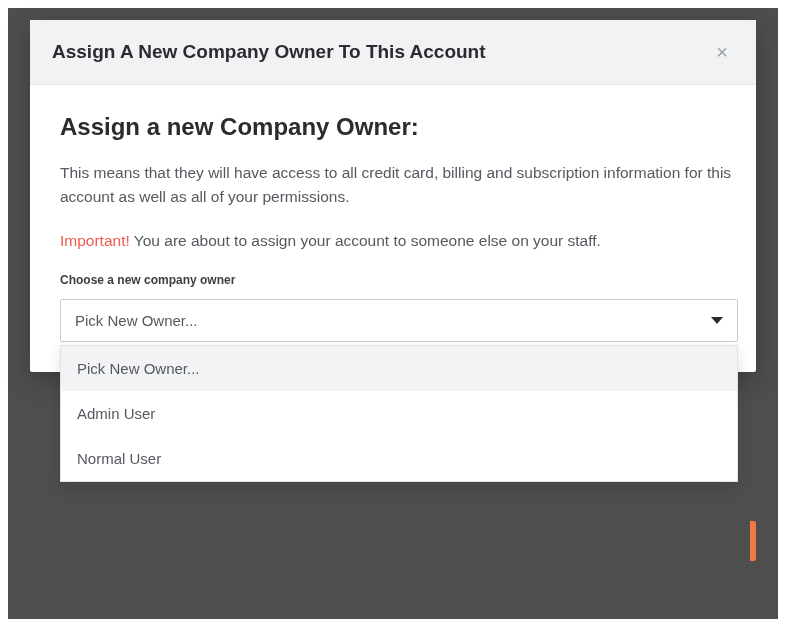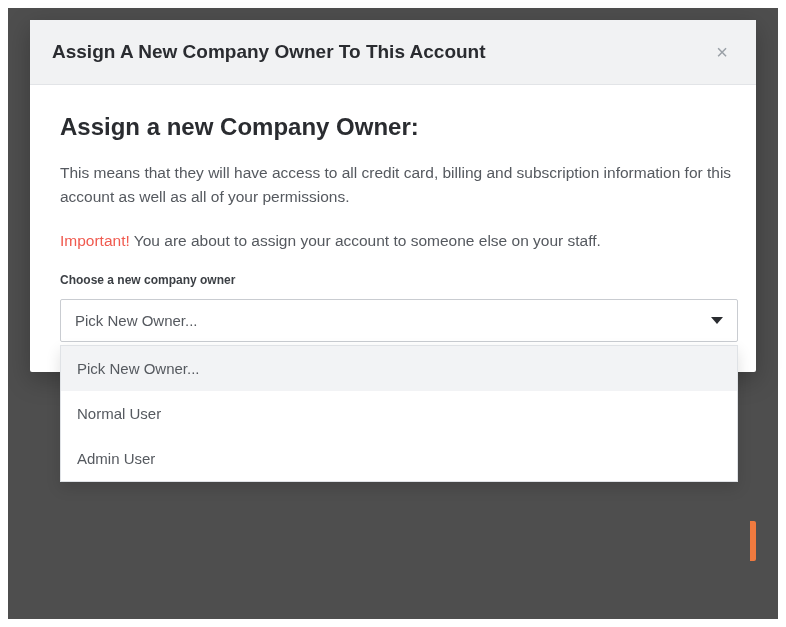--- a/index.html
+++ b/index.html
@@ -153,21 +153,21 @@
       <div class="field-label">Choose a new company owner</div>
 
       <div class="select-wrap">
         <div class="select-box">
           <span>Pick New Owner...</span>
           <span class="caret-down"></span>
         </div>
 
         <div class="dropdown">
           <div class="dropdown-option selected">Pick New Owner...</div>
+          <div class="dropdown-option">Admin User</div>
           <div class="dropdown-option">Normal User</div>
-          <div class="dropdown-option">Admin User</div>
         </div>
       </div>
     </div>
   </div>
 
   <div class="orange-edge"></div>
 </div>
 
 </body></html>

